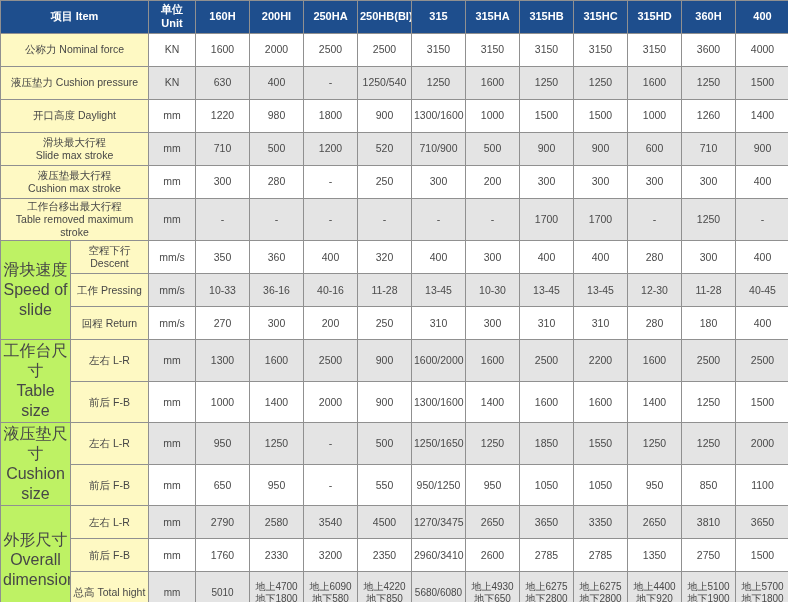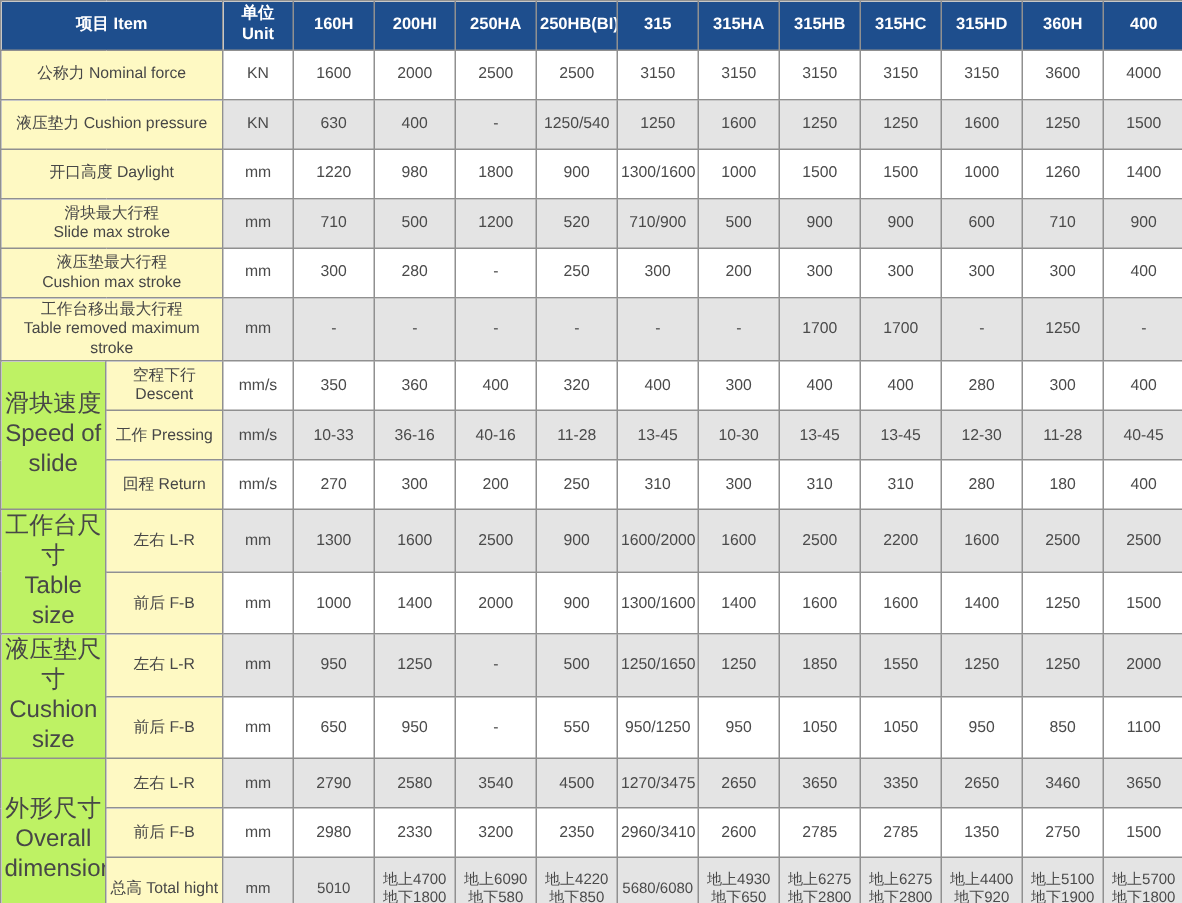--- a/index.html
+++ b/index.html
@@ -282,27 +282,27 @@
           <td class="data">mm</td>
           <td class="data">2790</td>
           <td class="data">2580</td>
           <td class="data">3540</td>
           <td class="data">4500</td>
           <td class="data">1270/3475</td>
           <td class="data">2650</td>
           <td class="data">3650</td>
           <td class="data">3350</td>
           <td class="data">2650</td>
-          <td class="data">3460</td>
+          <td class="data">3810</td>
           <td class="data">3650</td>
         </tr>
         <tr class="row-white">
           <td class="lbl">前后 F-B</td>
           <td class="data">mm</td>
-          <td class="data">2980</td>
+          <td class="data">1760</td>
           <td class="data">2330</td>
           <td class="data">3200</td>
           <td class="data">2350</td>
           <td class="data">2960/3410</td>
           <td class="data">2600</td>
           <td class="data">2785</td>
           <td class="data">2785</td>
           <td class="data">1350</td>
           <td class="data">2750</td>
           <td class="data">1500</td>

